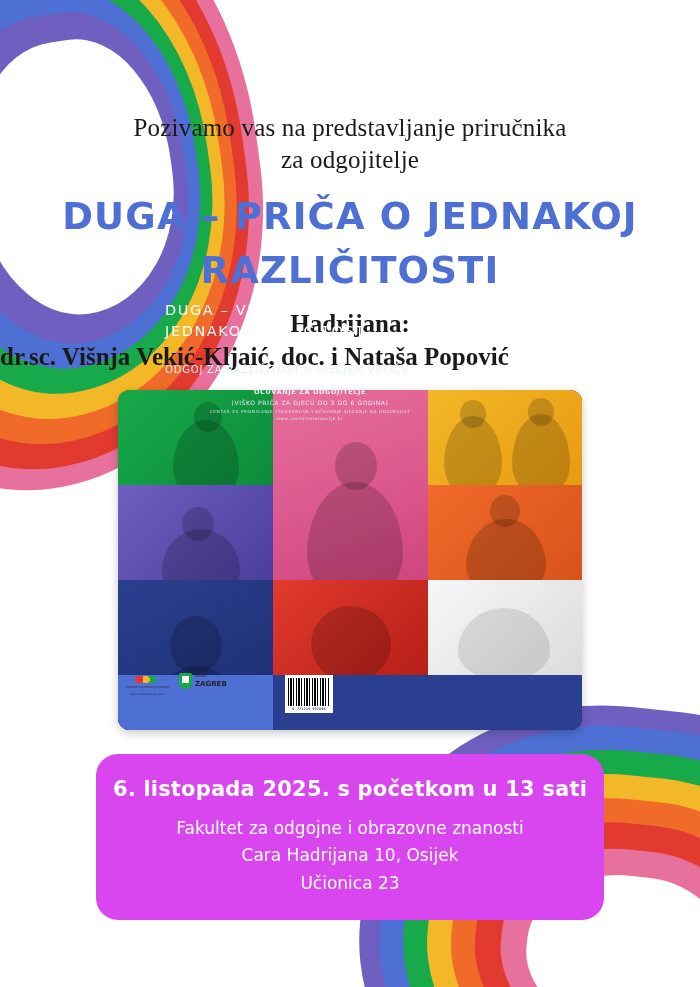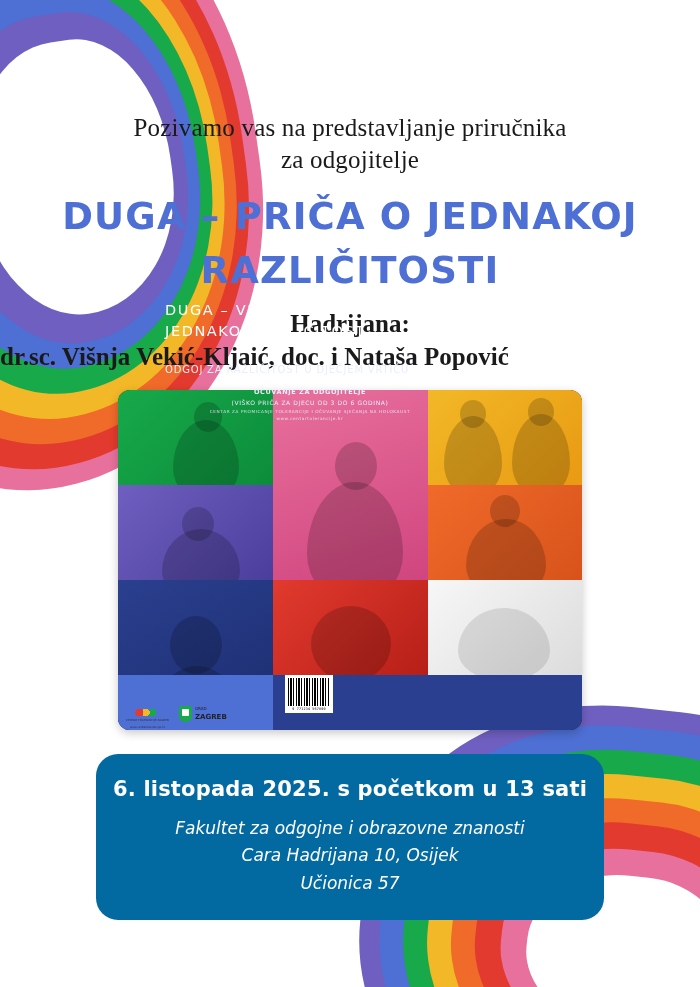--- a/index.html
+++ b/index.html
@@ -197,21 +197,21 @@
     text-align: center;
     color: #000;
     letter-spacing: .2px;
     margin-top: 1px;
   }
 
   
   .logo-strip {
     position: absolute;
     left: 126px;
-    top: 691px;
+    top: 658px;
     width: 148px;
     height: 46px;
     display: flex;
     align-items: center;
     gap: 10px;
     font-family: "DejaVu Sans", sans-serif;
   }
   .logo-ctz {
     display: flex;
     flex-direction: column;
@@ -251,39 +251,38 @@
   .zg-txt { font-size: 4px; line-height: 1.5; color: #222; }
   .zg-txt .big { font-size: 7px; font-weight: 700; }
 
   
   .details {
     position: absolute;
     left: 96px;
     top: 754px;
     width: 508px;
     height: 166px;
-    background: #0369a1;
+    background: #d946ef;
     border-radius: 22px;
     display: flex;
     flex-direction: column;
     align-items: center;
     justify-content: center;
     text-align: center;
     color: #ffffff;
     font-family: "DejaVu Sans", sans-serif;
   }
   .details-date {
     font-size: 21px;
     font-weight: 700;
     letter-spacing: 0.2px;
     margin-bottom: 14px;
   }
   .details-line {
     font-size: 17px;
-    font-style: italic;
     line-height: 1.62;
   }
 </style>
 </head>
 <body>
 
 <div class="poster">
 
   <div class="rainbow rainbow-tl">
     <div class="band" style="left:0;top:0;width:480px;height:620px;background:#e8709c;"></div>
@@ -394,16 +393,16 @@
         <div>GRAD</div>
         <div class="big">ZAGREB</div>
       </div>
     </div>
   </div>
 
   <div class="details">
     <div class="details-date">6. listopada 2025. s početkom u 13 sati</div>
     <div class="details-line">Fakultet za odgojne i obrazovne znanosti</div>
     <div class="details-line">Cara Hadrijana 10, Osijek</div>
-    <div class="details-line">Učionica 57</div>
+    <div class="details-line">Učionica 23</div>
   </div>
 
 </div>
 
 </body></html>

